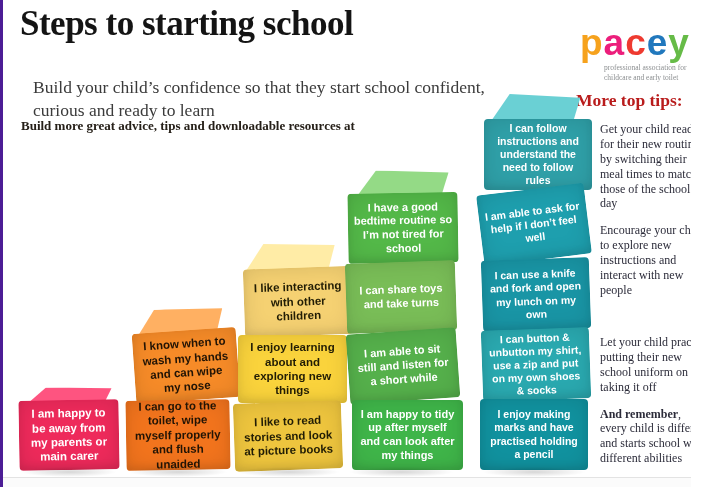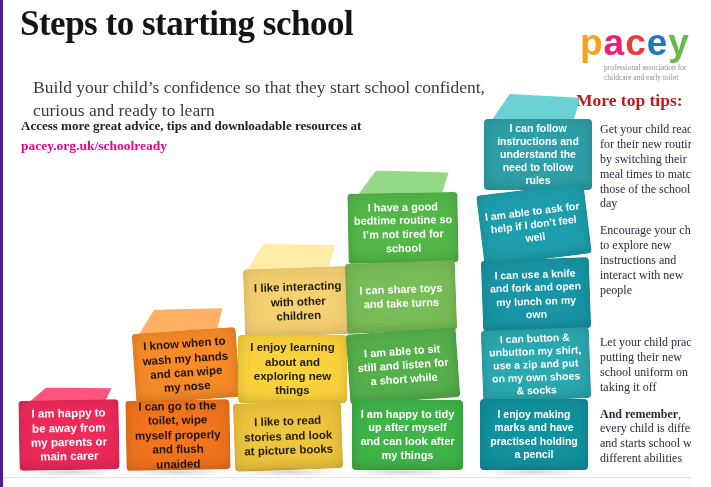--- a/index.html
+++ b/index.html
@@ -68,22 +68,21 @@
 </head>
 <body>
 
 <div class="page">
 
   <h1 class="title">Steps to starting school</h1>
 
   <p class="subtitle">Build your child’s confidence so that they start school confident, curious and ready to learn</p>
 
   <div class="access">
-    <span>Access more great advice, tips and downloadable resources at</span><br>
-    <a href="#" class="link" style="color: rgb(236, 0, 140);">pacey.org.uk/schoolready</a>
+    <span>Build more great advice, tips and downloadable resources at</span><br>
   </div>
 
   <div class="logo">
     <div class="logo-word"><span class="logo-letter" style="color: rgb(246, 162, 29);">p</span><span class="logo-letter" style="color: rgb(236, 30, 123);">a</span><span class="logo-letter" style="color: rgb(238, 58, 48);">c</span><span class="logo-letter" style="color: rgb(33, 120, 189);">e</span><span class="logo-letter" style="color: rgb(102, 187, 71);">y</span></div>
     <div class="logo-tagline">
       <span>professional association for</span><br>
       <span>childcare and early toilet</span>
     </div>
   </div>
 

